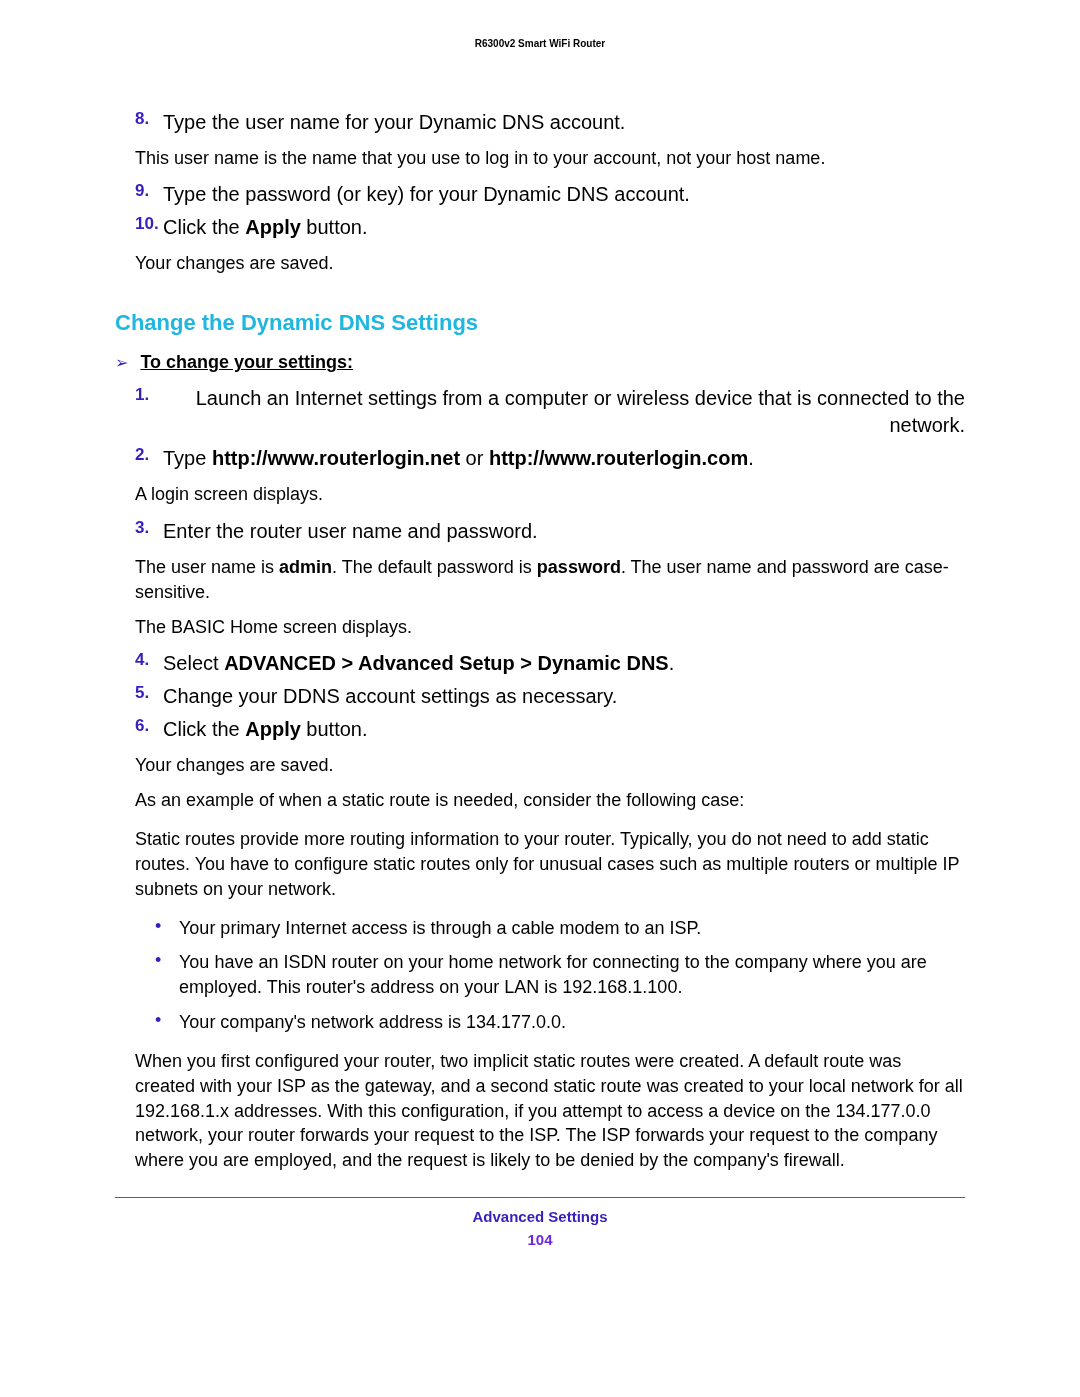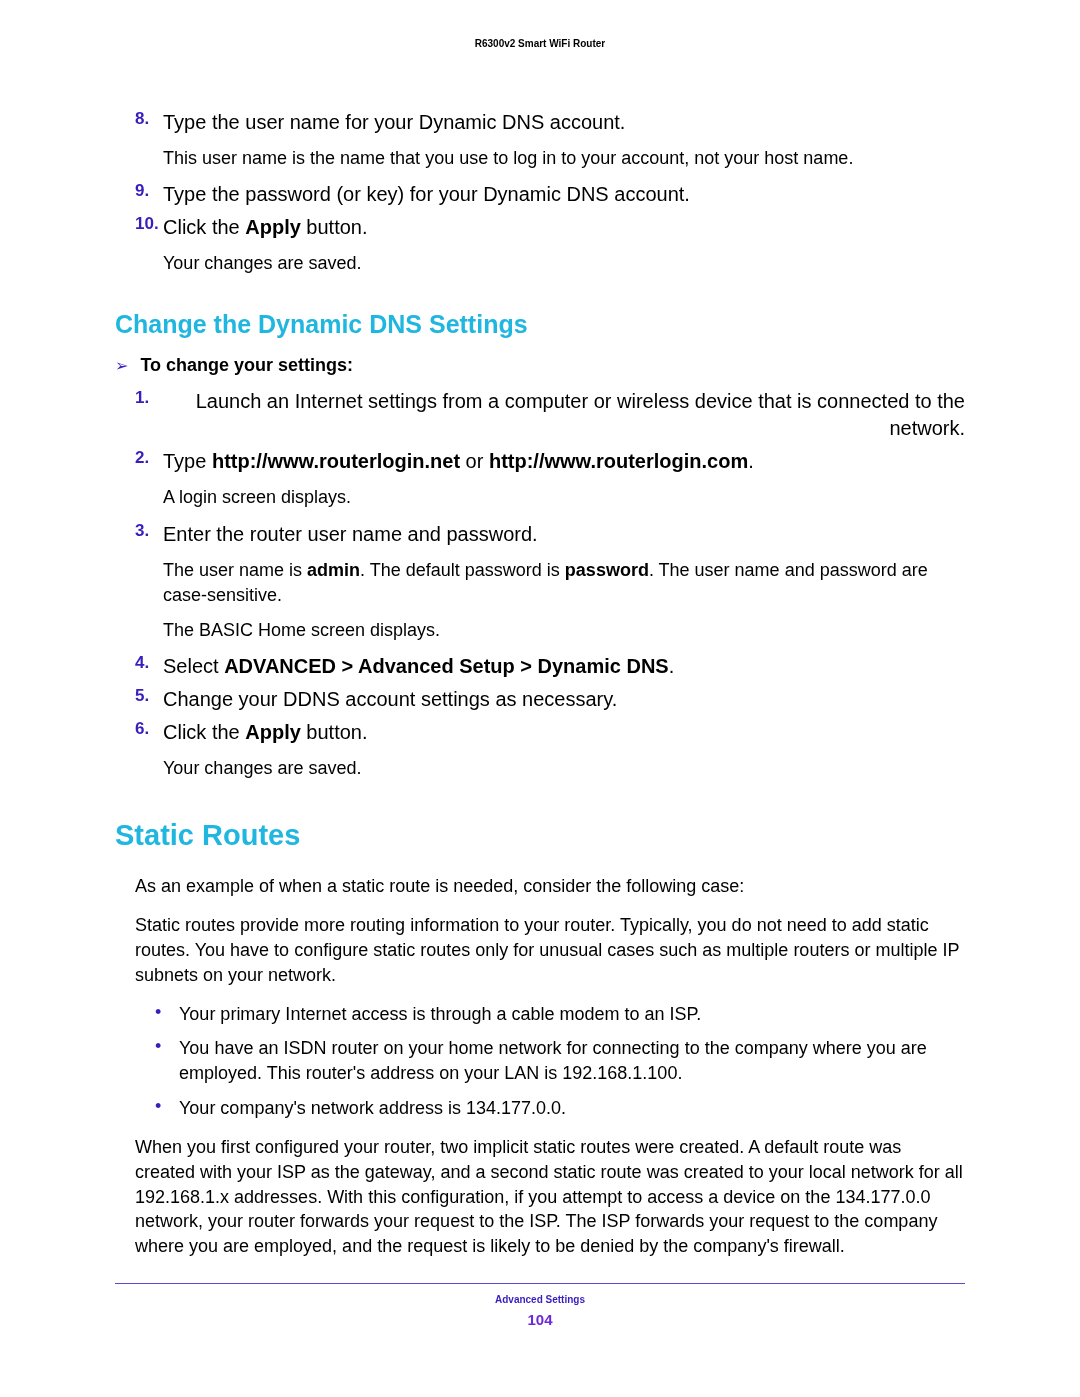--- a/index.html
+++ b/index.html
@@ -32,31 +32,30 @@
     color: #3a1dbd;
     min-width: 28px;
     font-size: 17px;
   }
   .step .txt {
     font-size: 20px;
     line-height: 1.35;
     text-align: right;
   }
   .follow {
-    margin-left: 28px;
     font-size: 18px;
     line-height: 1.4;
     margin-top: 10px;
     margin-bottom: 10px;
   }
   h2.section {
     color: #1fb6e0;
     font-family: "Trebuchet MS", Arial, sans-serif;
     font-weight: bold;
-    font-size: 25px;
+    font-size: 22px;
     margin: 34px 0 16px 0;
   }
   h1.section-big {
     color: #1fb6e0;
     font-family: "Trebuchet MS", Arial, sans-serif;
     font-weight: bold;
     font-size: 29px;
     margin: 38px 0 22px 0;
   }
   .proc-head {
@@ -65,20 +64,21 @@
     margin: 10px 0 12px 0;
   }
   .proc-head .arrow {
     color: #3a1dbd;
     font-size: 16px;
     margin-right: 12px;
   }
   .proc-head .label {
     font-weight: bold;
     font-size: 18px;
+    text-decoration: underline;
   }
   .body-para {
     font-size: 18px;
     line-height: 1.38;
     margin: 0 0 14px 20px;
   }
   ul.bullets {
     list-style: none;
     margin: 0 0 14px 40px;
     padding: 0;
@@ -102,21 +102,21 @@
     border-top: 1px solid #5a4bd4;
     margin: 24px 0 10px 0;
   }
   .footer {
     text-align: center;
     font-family: "Trebuchet MS", Arial, sans-serif;
   }
   .footer .section-name {
     color: #3a1dbd;
     font-weight: bold;
-    font-size: 10px;
+    font-size: 15px;
   }
   .footer .page-num {
     color: #6d28d9;
     font-weight: bold;
     font-size: 15px;
     margin-top: 6px;
   }
   .steps-block {
     margin-left: 20px;
   }
@@ -191,21 +191,20 @@
 
     <div class="step">
       <div class="num">6.</div>
       <div class="txt">
         <span>Click the </span><span class="bold">Apply</span><span> button.</span>
       </div>
     </div>
     <div class="follow">Your changes are saved.</div>
   </div>
 
-  <h1 class="section-big">Static Routes</h1>
 
   <p class="body-para">As an example of when a static route is needed, consider the following case:</p>
   <p class="body-para">Static routes provide more routing information to your router. Typically, you do not need to add static routes. You have to configure static routes only for unusual cases such as multiple routers or multiple IP subnets on your network.</p>
 
   <ul class="bullets">
     <li>
         <span class="dot">•</span>
         <span>Your primary Internet access is through a cable modem to an ISP.</span>
       </li>
     <li>

